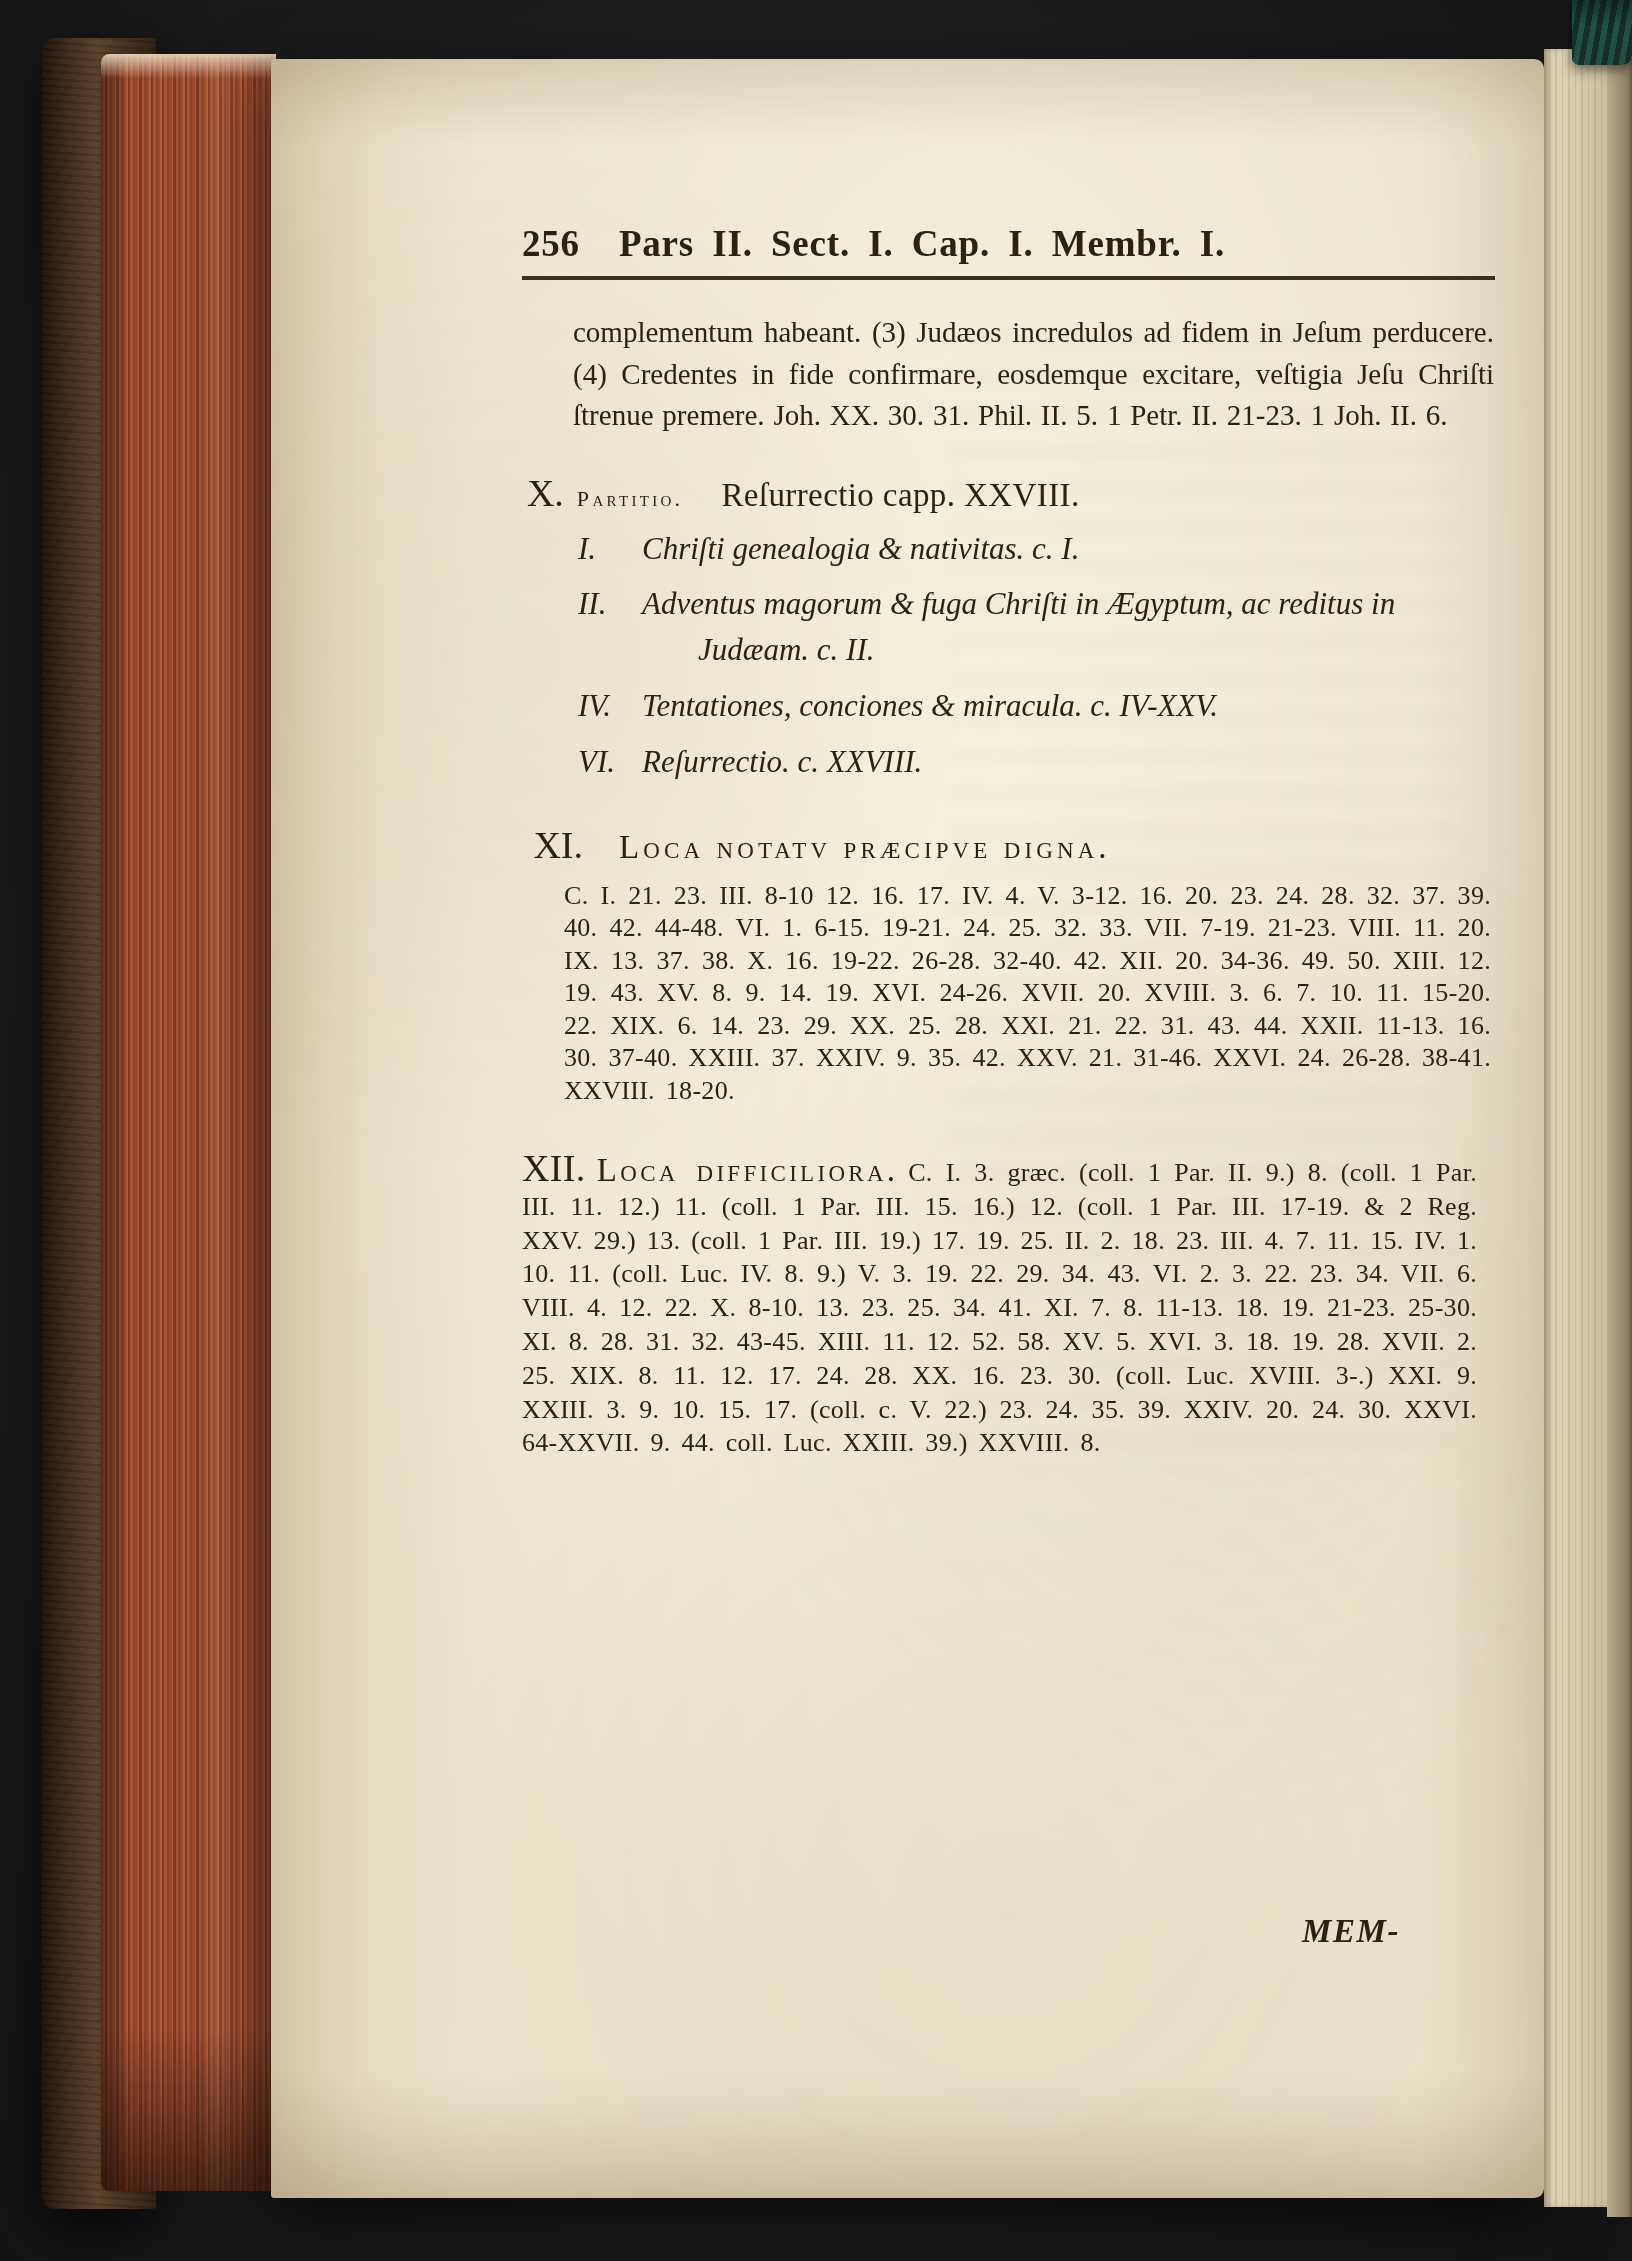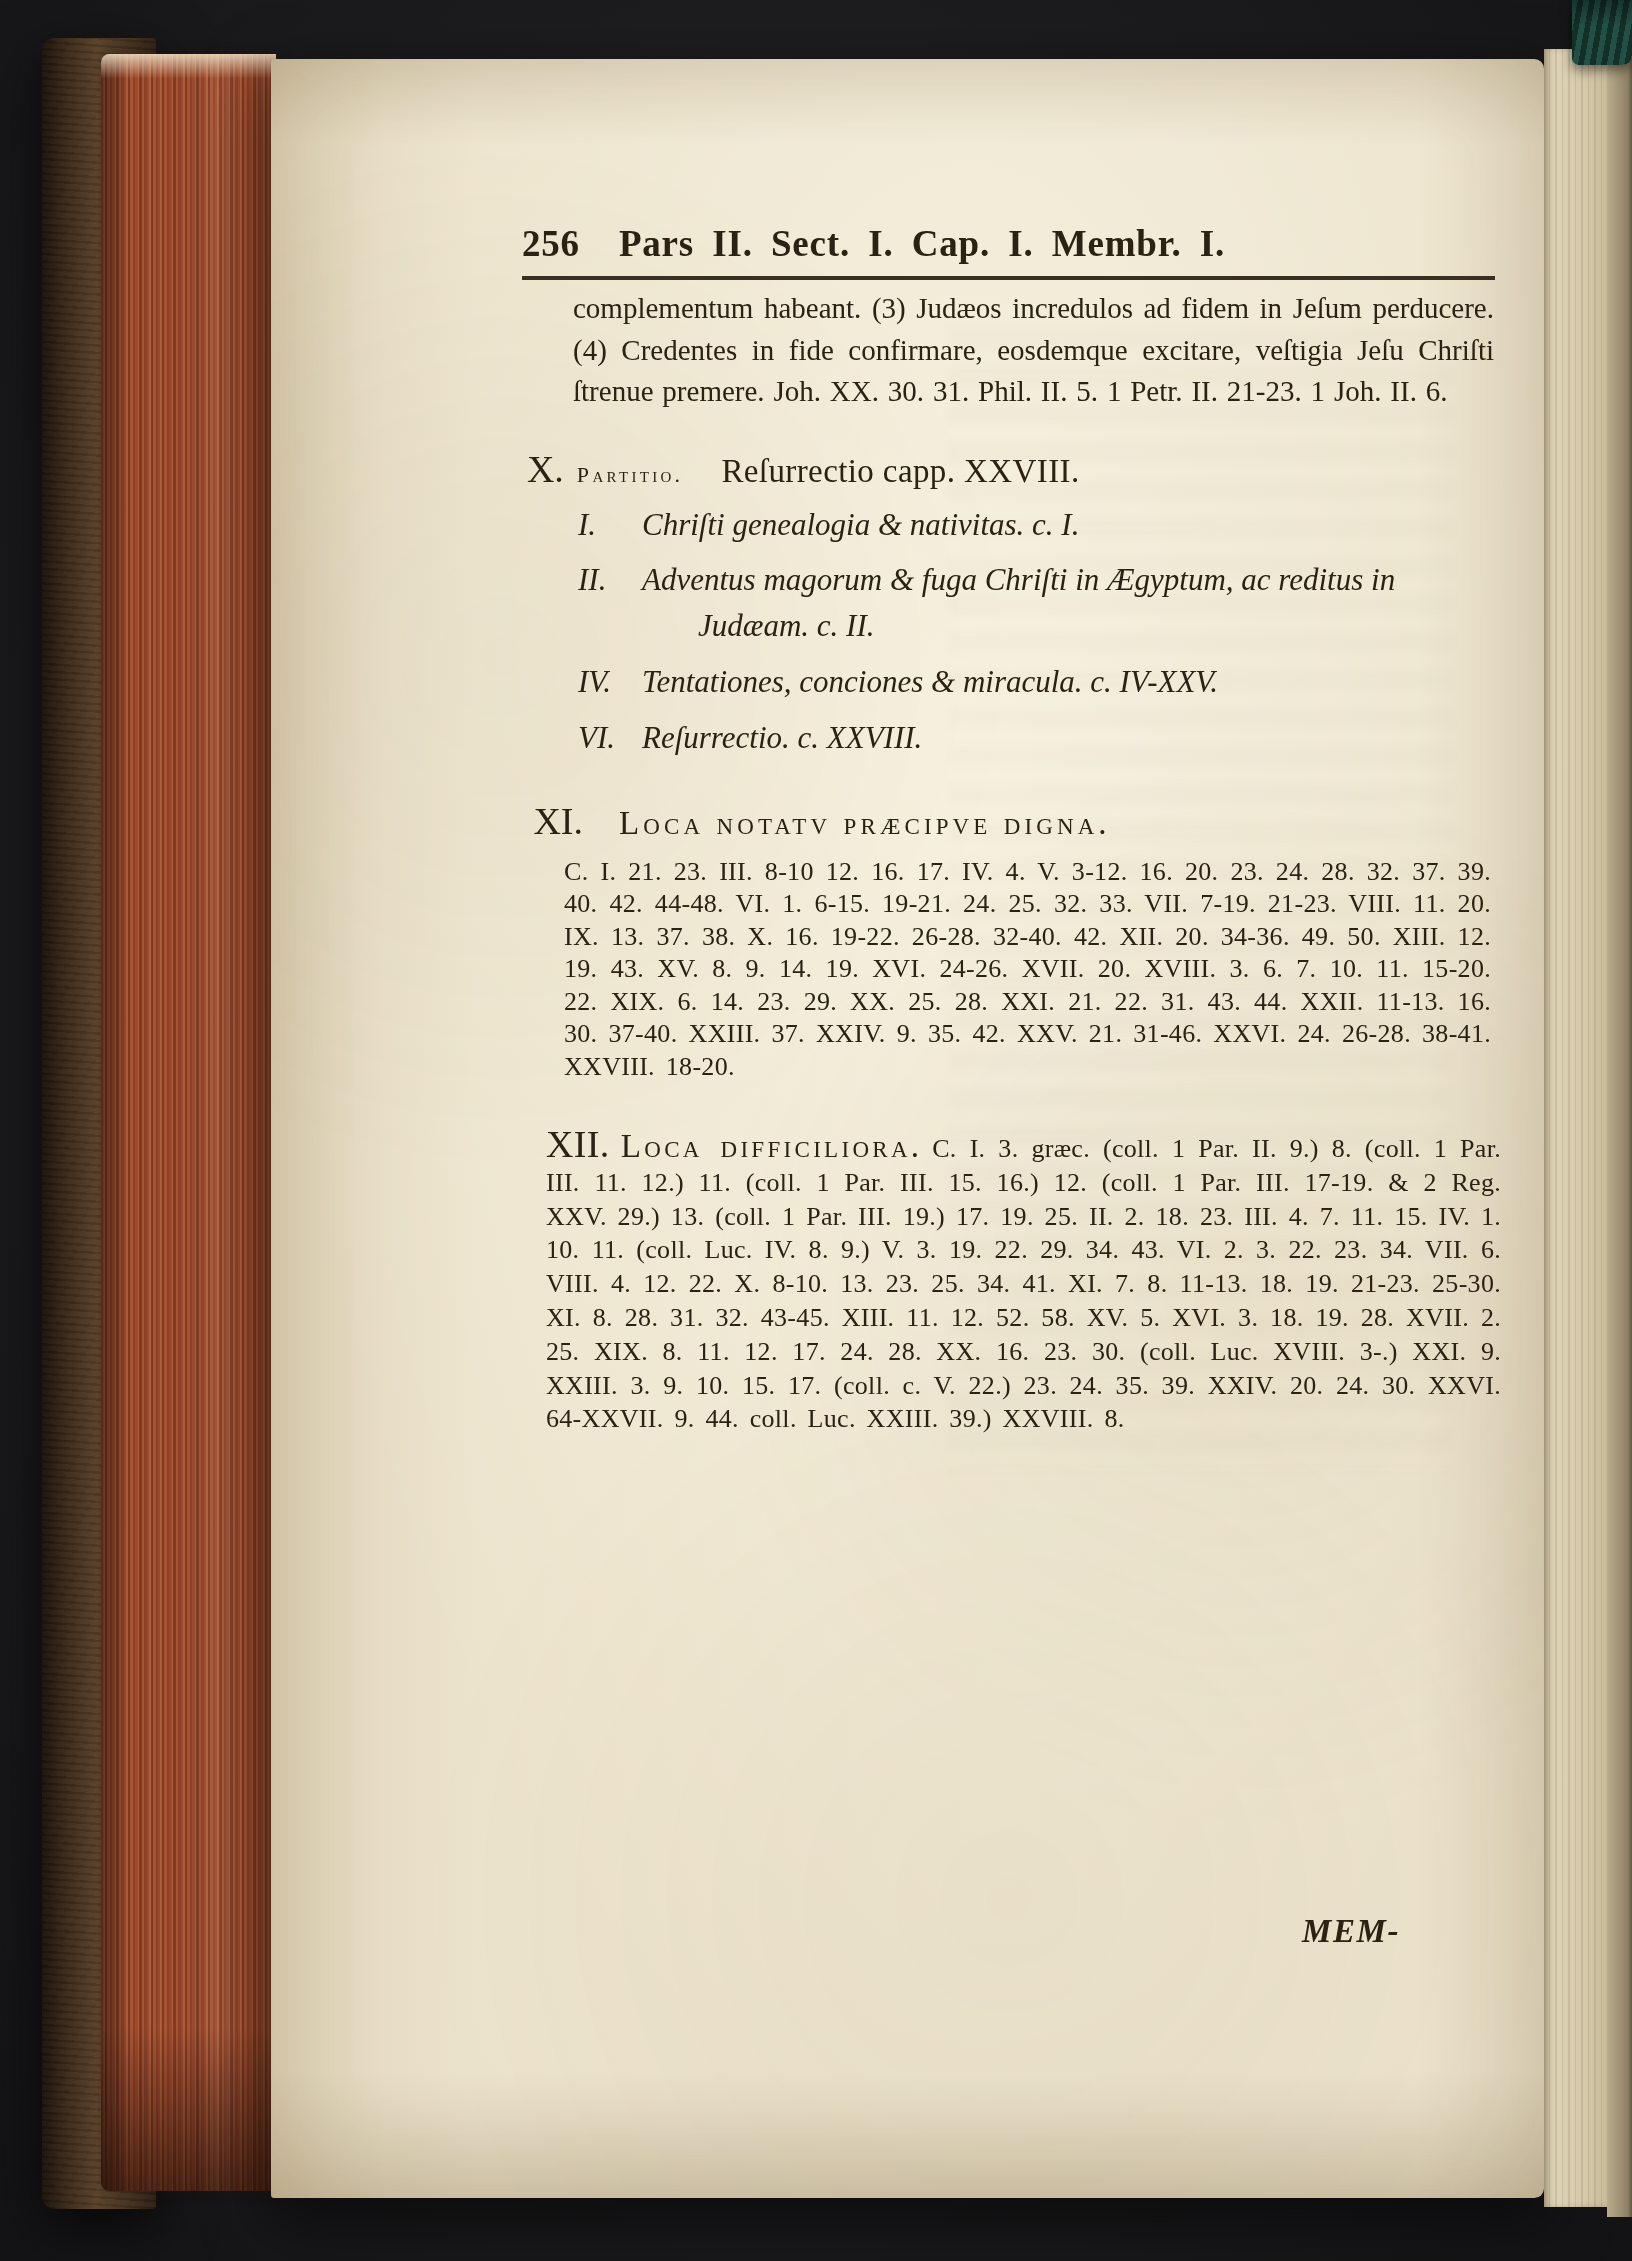--- a/index.html
+++ b/index.html
@@ -65,33 +65,33 @@
     border-radius:0 0 9.8px 6.5px;
     background:
       linear-gradient(180deg, rgba(0,0,0,.35), rgba(0,0,0,0) 40%),
       repeating-linear-gradient(100deg, var(--headband-teal,#225046) 0 5.7px, #142f27 5.7px 11.4px);
     box-shadow:0 4.9px 11.4px rgba(0,0,0,.5);
   }
   
   .text{position:absolute;left:251px;top:163px;width:973px;z-index:2;color:var(--ink,#2c2214);}
   .hdr{display:flex;align-items:baseline;gap:39px;font-size:37px;font-weight:bold;letter-spacing:0.8px;word-spacing:8.2px;}
   .rule{border-bottom:4.1px solid rgba(42,32,18,.92);margin-top:11.4px;}
-  .intro{margin:8px 0 0 51px;width:921px;font-size:29px;line-height:1.43;text-align:justify;word-spacing:1.6px;}
+  .intro{margin:32px 0 0 51px;width:921px;font-size:29px;line-height:1.43;text-align:justify;word-spacing:1.6px;}
   .sec-head{display:flex;align-items:baseline;}
   .sec-x{margin-top:34px;margin-left:4.9px;}
   .big-num{font-size:38px;}
   .sc-head{font-variant:small-caps;font-size:22px;letter-spacing:3.3px;margin-left:13px;}
   .sec-desc{font-size:33px;margin-left:38px;letter-spacing:0.4px;}
   .plist{margin-top:11px;font-size:31px;line-height:1.48;font-style:italic;}
   .pitem{padding-left:176px;text-indent:-120px;margin-bottom:9.8px;}
   .pitem .rn{display:inline-block;width:64px;text-indent:0;}
   .sec-xi{margin-top:38px;margin-left:11.4px;gap:27px;}
   .sec-xi .sc-head{font-size:33px;letter-spacing:4.1px;margin-left:9px;}
   .nums{margin:13px 0 0 42px;width:927px;font-size:26px;line-height:1.25;text-align:justify;word-spacing:4.1px;letter-spacing:0.3px;}
-  .xii{margin-top:42px;margin-left:24px;width:955px;line-height:1.3;}
+  .xii{margin-top:42px;margin-left:0;width:955px;line-height:1.3;}
   .xii .big-num{font-size:38px;line-height:1;}
   .xii .sc-head{font-size:33px;line-height:1;letter-spacing:3.3px;margin:0 9.8px 0 11.4px;}
   .catchword{position:absolute;left:780px;top:1691px;font-style:italic;font-weight:bold;font-size:33px;letter-spacing:1.6px;}
 </style>
 </head>
 <body>
 
 <div class="scene">
 
   <div class="spine"></div>

